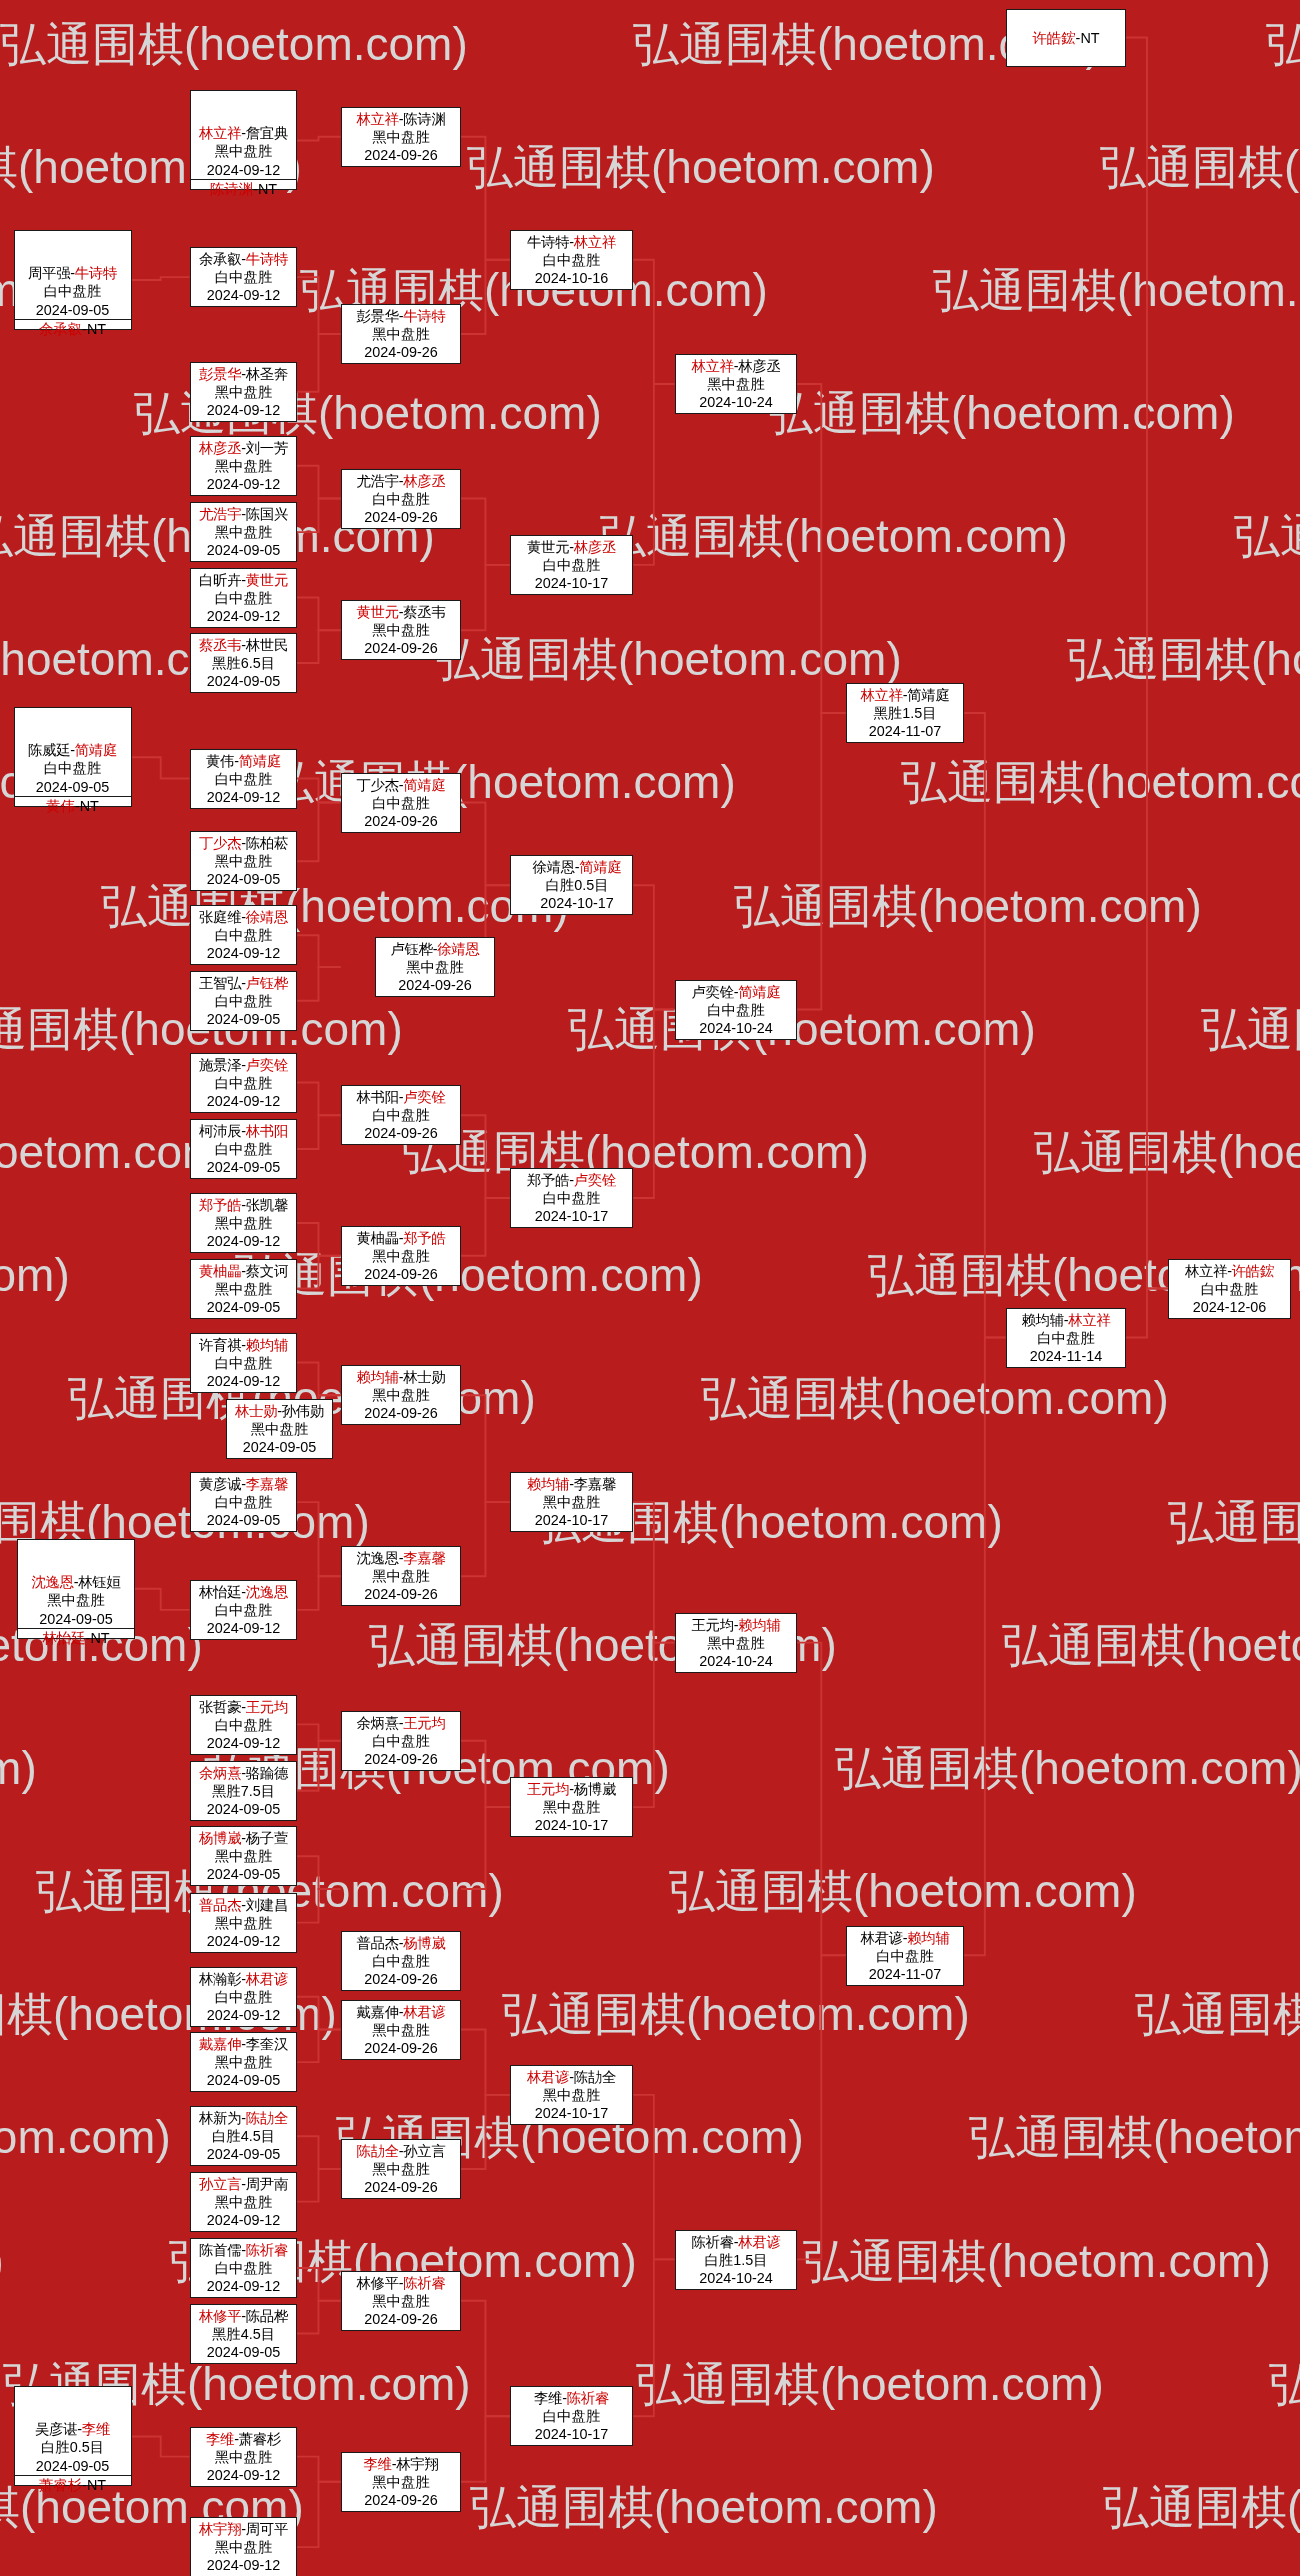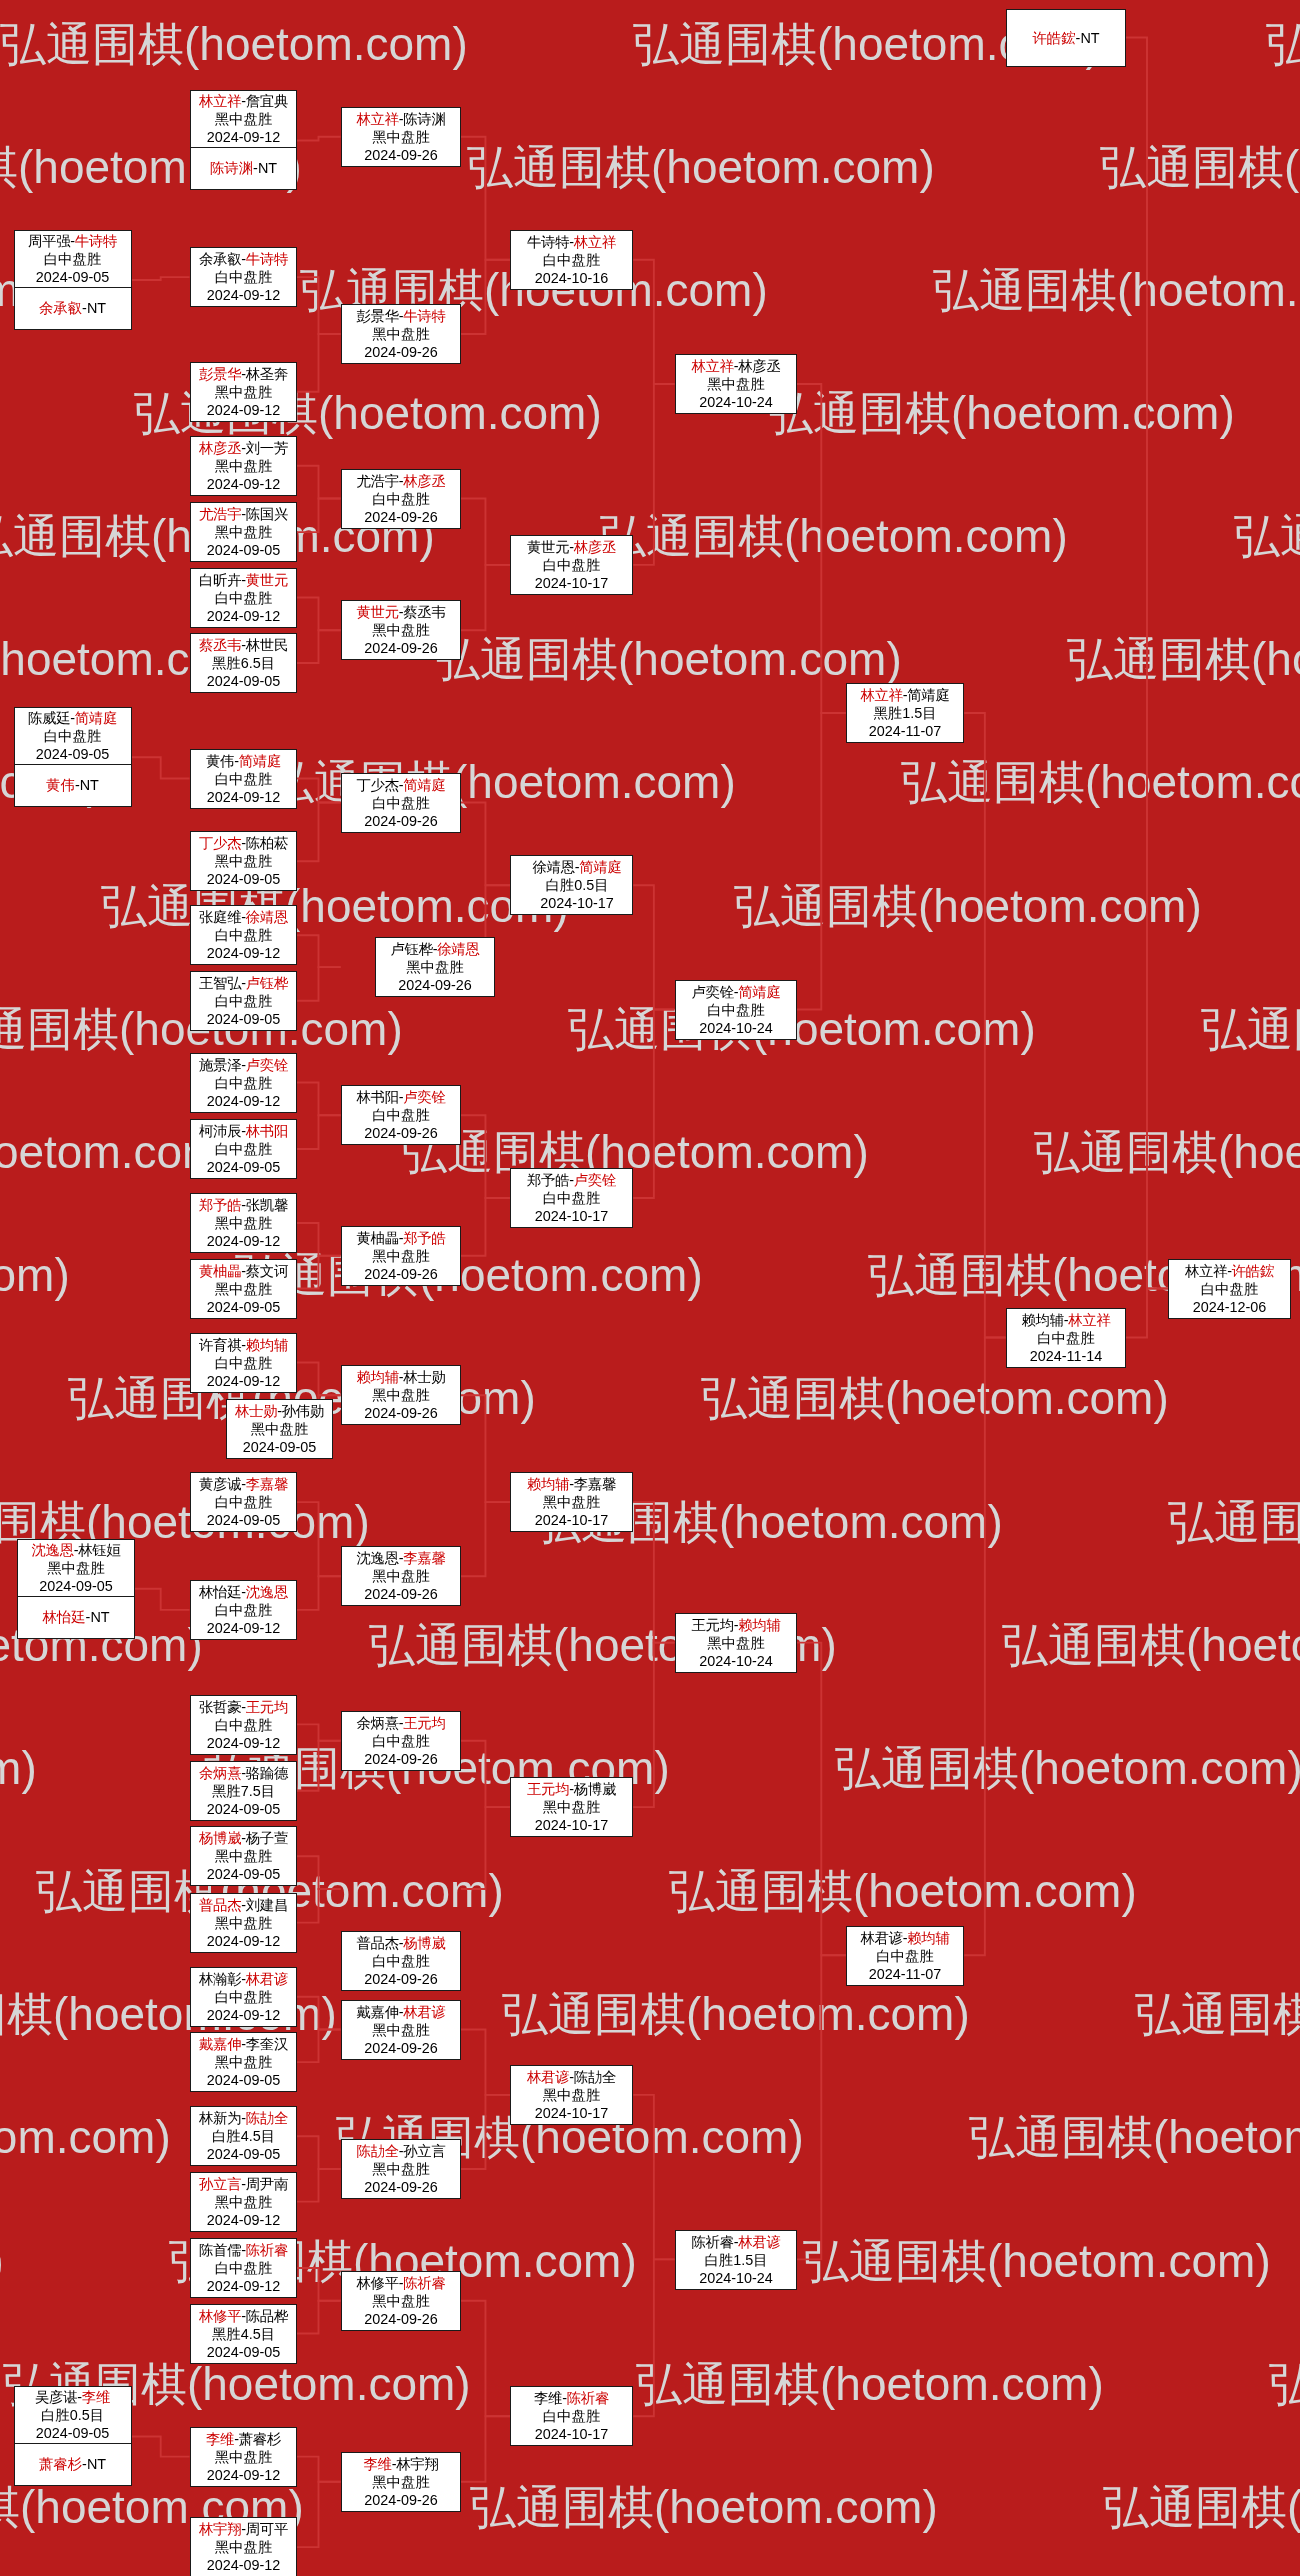--- a/index.html
+++ b/index.html
@@ -15,21 +15,21 @@
   #lines{position:absolute;left:0;top:0;z-index:1;}
   #boxes{position:absolute;inset:0;z-index:2;}
   .box{
     position:absolute;background:#ffffff;border:1.9px solid #1a1a1a;
     box-sizing:border-box;text-align:center;color:#000;
     font-size:14.4px;line-height:18.3px;cursor:pointer;
   }
   .match-cell{display:flex;flex-direction:column;justify-content:center;}
   .box.match .match-cell{height:100%;}
   .box.combo{display:flex;flex-direction:column;}
-  .box.combo .match-cell{height:56px;}
+  .box.combo .match-cell{height:56px;margin-top:33px;}
   .box.combo .bye-cell{flex:1;border-top:1.9px solid #1a1a1a;}
   .bye-cell{display:flex;align-items:center;justify-content:center;}
   .box.bye .bye-cell{height:100%;}
   .players{white-space:nowrap;letter-spacing:-0.3px;}
   .win{color:#cc0000;}
 </style>
 </head>
 <body>
 
 <div class="page">

